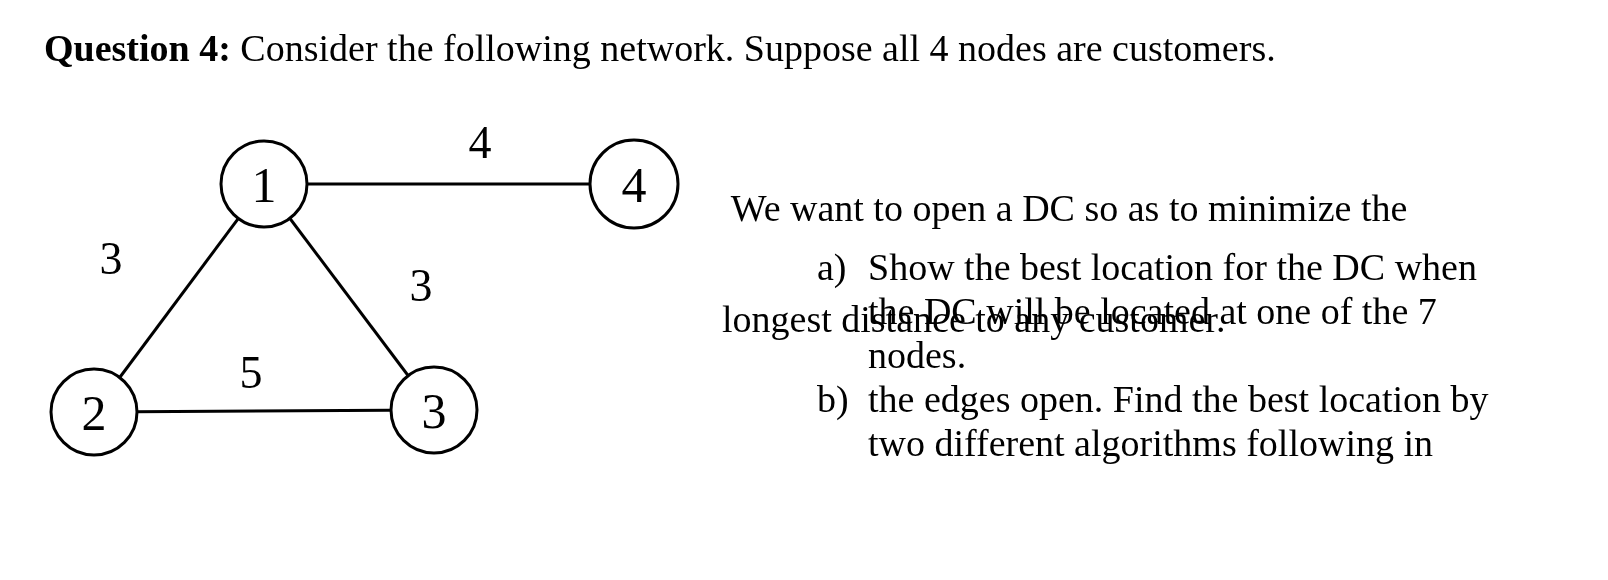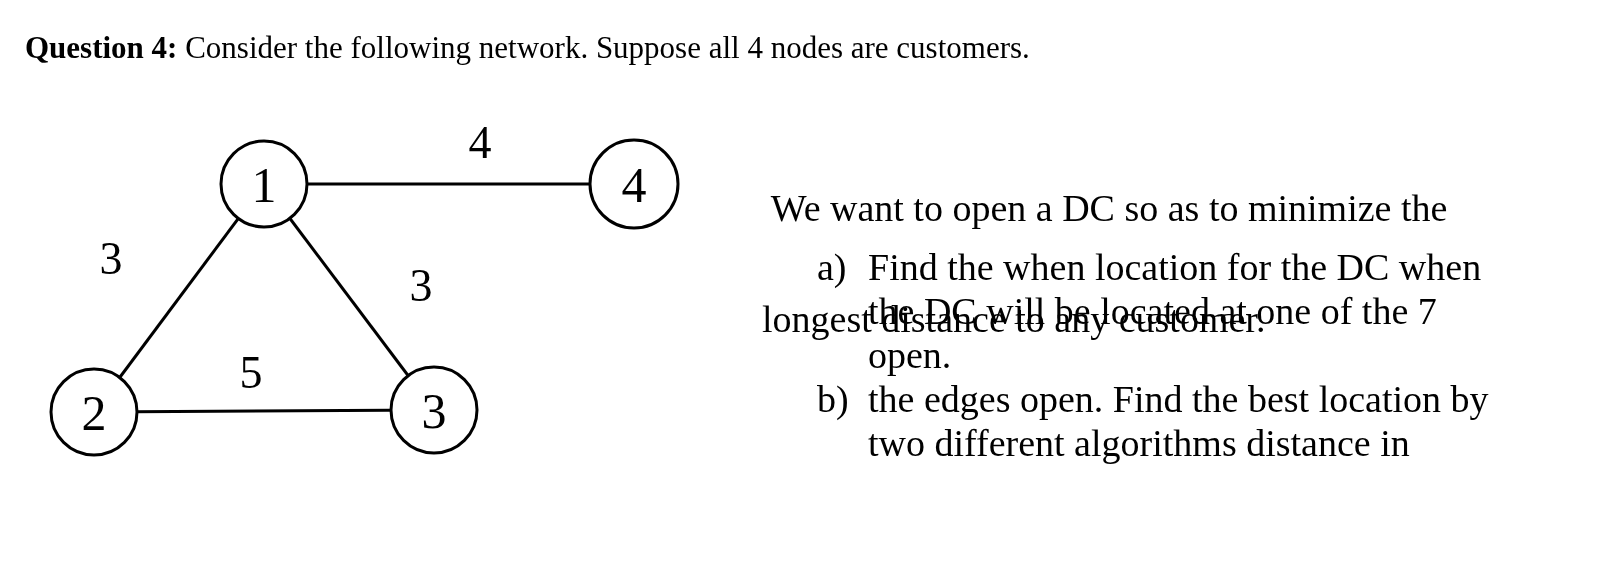--- a/index.html
+++ b/index.html
@@ -3,29 +3,29 @@
 <meta charset="utf-8">
 <style>
   html,body{margin:0;padding:0;}
   body{
     width:1608px;height:580px;
     background:#ffffff;color:#000000;
     font-family:"Liberation Serif", serif;
     overflow:hidden;position:relative;
   }
   .title{
-    position:absolute;left:25px;top:26px;
-    font-size:31px;line-height:44px;white-space:pre;
+    position:absolute;left:44px;top:26px;
+    font-size:38px;line-height:44px;white-space:pre;
   }
   .title .qnum{font-weight:bold;}
   .diagram{position:absolute;left:0;top:0;width:720px;height:580px;}
   .diagram svg{position:absolute;left:0;top:0;overflow:visible;}
   svg text{font-family:"Liberation Serif", serif;}
   .intro{
-    position:absolute;left:762px;top:116px;
+    position:absolute;left:722px;top:116px;
     font-size:38px;line-height:37px;white-space:pre;
   }
   .items{
     position:absolute;left:817px;top:245px;
     font-size:38px;line-height:44px;
   }
   .item{position:relative;padding-left:51px;}
   .item .marker{position:absolute;left:0;top:0;}
   .line{white-space:pre;}
 </style>
@@ -57,25 +57,25 @@
 
 <div class="intro">
   <div class="line"> We want to open a DC so as to minimize the</div>
   <div class="line">longest distance to any customer.</div>
 </div>
 
 <div class="items">
   <div class="item">
     <span class="marker">a)</span>
     <div class="lines">
-      <div class="line">Find the when location for the DC when</div>
+      <div class="line">Show the best location for the DC when</div>
       <div class="line">the DC will be located at one of the 7</div>
-      <div class="line">open.</div>
+      <div class="line">nodes.</div>
     </div>
   </div>
   <div class="item">
     <span class="marker">b)</span>
     <div class="lines">
       <div class="line">the edges open. Find the best location by</div>
-      <div class="line">two different algorithms distance in</div>
+      <div class="line">two different algorithms following in</div>
     </div>
   </div>
 </div>
 
 </body></html>

